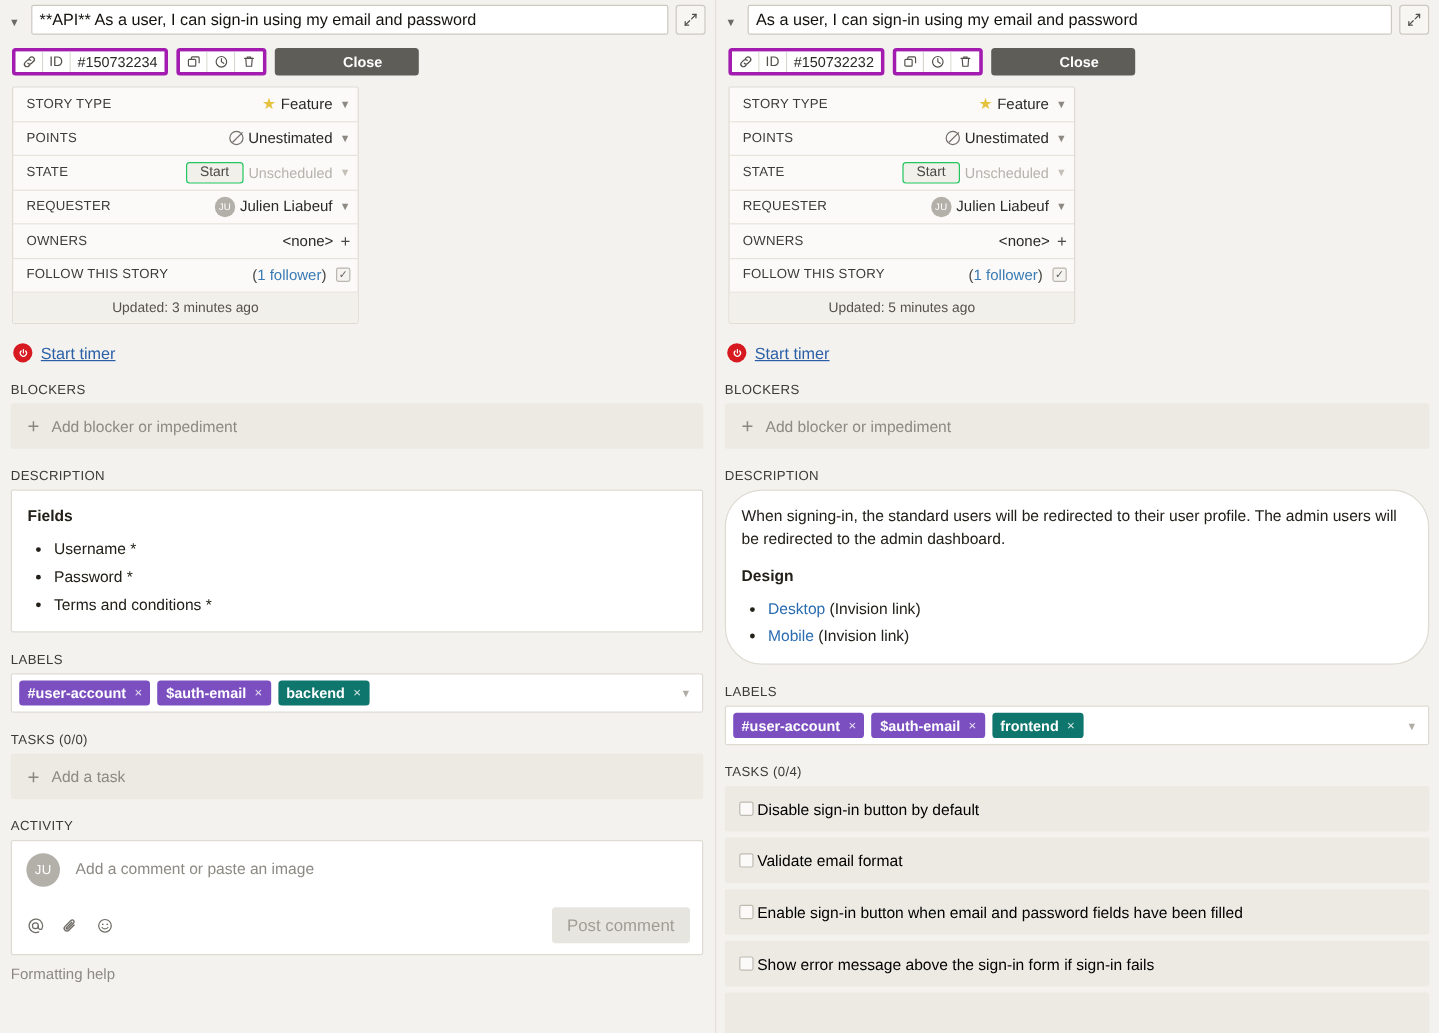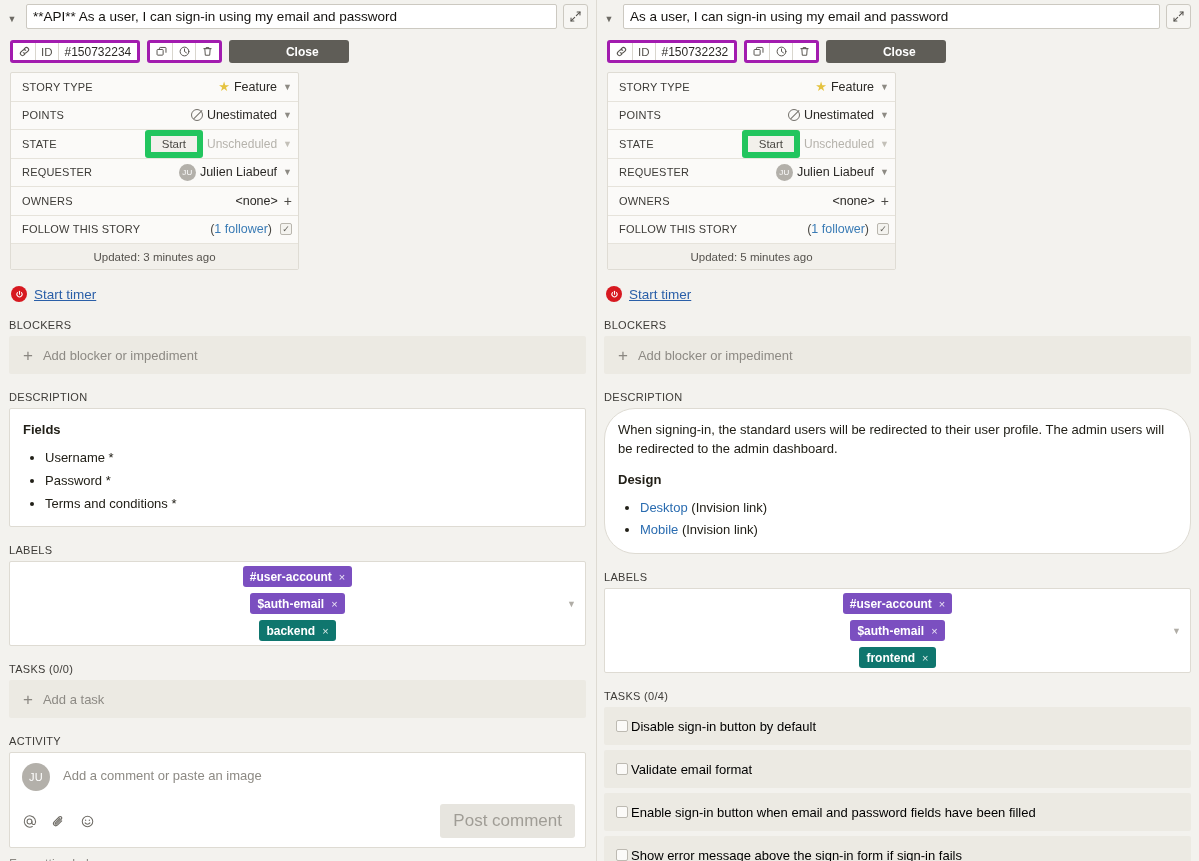--- a/index.html
+++ b/index.html
@@ -122,21 +122,21 @@
   .noest-icon {
     width: 12px; height: 12px; border-radius: 50%;
     border: 1.3px solid #73706a; position: relative; display:inline-block;
   }
   .noest-icon::after {
     content:""; position:absolute; left: 0px; top: 4.2px;
     width: 12px; height: 1.3px; background: #73706a;
     transform: rotate(-45deg); transform-origin: center;
   }
   .start-btn {
-    background: #f2f0eb; border: 6px solid #22c55e; border-radius: 3px;
+    background: #f2f0eb; border: 1px solid #22c55e; border-radius: 3px;
     font-size: 11.5px; color: #4a4843; padding: 2px 11px; cursor: pointer;
     font-family: "Liberation Sans", sans-serif;
   }
   .unscheduled { color: #b6b3ac; font-size: 12px; }
   .avatar {
     width: 17px; height: 17px; border-radius: 50%;
     background: #b3b0aa; color: #fff;
     font-size: 8px; letter-spacing: .3px;
     display: flex; align-items: center; justify-content: center;
   }
@@ -206,21 +206,20 @@
 
   
   .labels-box {
     background: #fff; border: 1px solid #dedbd3; border-radius: 2px;
     margin: 0 10px 0 9px;
     min-height: 33px;
     display: flex; align-items: center;
     padding: 4px 6px;
     gap: 6px;
     position: relative;
-    flex-direction: column;
   }
   .panel.right .labels-box { margin: 0 8px 0 7px; }
   .chip {
     display: inline-flex; align-items: center; gap: 7px;
     height: 21px; border-radius: 3px;
     padding: 0 7px;
     color: #fff; font-size: 12px; font-weight: bold;
     cursor: pointer;
   }
   .chip.purple { background: #7b4fc0; }
@@ -266,21 +265,21 @@
   .comment-bottom {
     position: absolute; left: 12px; right: 10px; bottom: 9px;
     display: flex; align-items: center; justify-content: space-between;
   }
   .comment-icons { display: flex; align-items: center; gap: 14px; color: #6e6b65; }
   .comment-icons > span { cursor: pointer; display:flex; align-items:center;}
   .comment-icons svg { width: 15px; height: 15px; display:block; }
   .post-btn {
     background: #e7e5df; color: #a09d96;
     border: none; border-radius: 3px;
-    font-size: 17px; padding: 7px 13px;
+    font-size: 14px; padding: 7px 13px;
     font-family: "Liberation Sans", sans-serif;
     cursor: pointer;
   }
   .formatting-help {
     margin: 9px 0 0 9px; font-size: 12.5px; color: #8d8a84; cursor: pointer;
   }
 </style>
 </head>
 <body>
 

